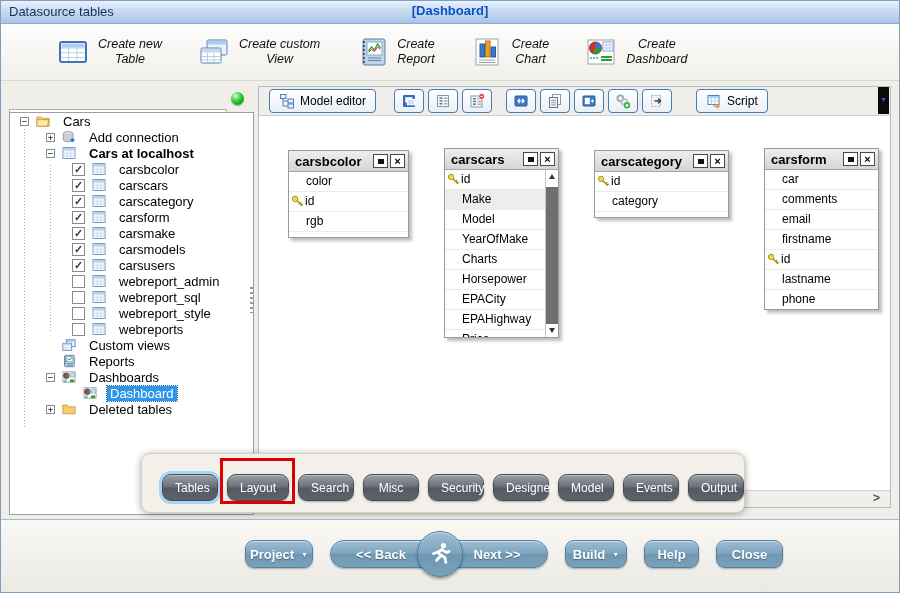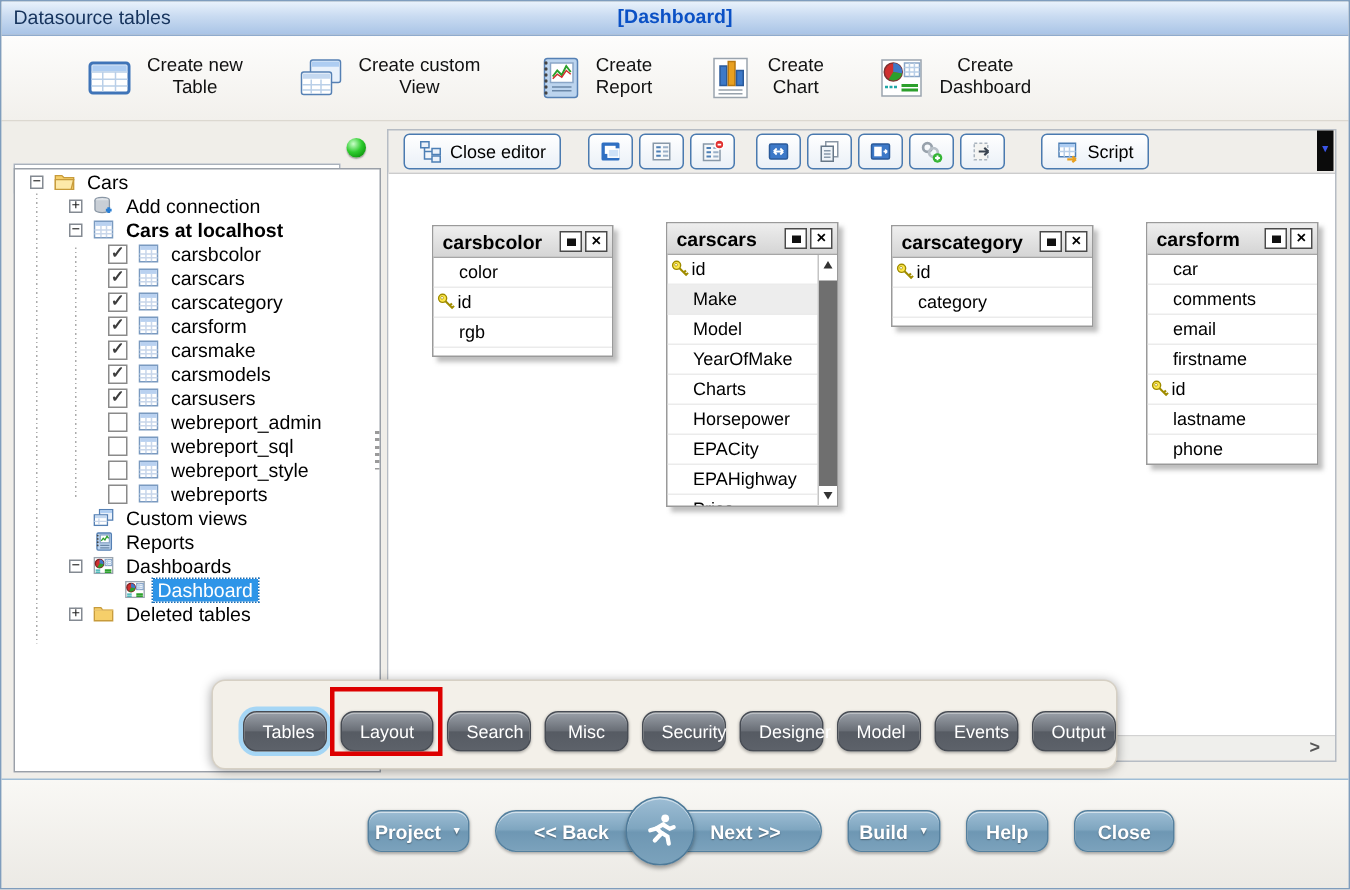--- a/index.html
+++ b/index.html
@@ -9,21 +9,21 @@
   .titlebar{position:absolute;left:0;top:0;right:0;height:22px;
     background:linear-gradient(180deg,#e9f2fc 0%,#c9dbf1 45%,#a9c4e6 100%);
     border-bottom:1px solid #8fabcd;}
   .tb-left{position:absolute;left:8px;top:3px;font-size:13px;color:#16335c;}
   .tb-center{position:absolute;left:50%;top:2px;transform:translateX(-50%);font-size:13px;font-weight:bold;color:#0b51c5;}
 
   
   .app-toolbar{position:absolute;left:0;top:23px;right:0;height:57px;
     background:linear-gradient(180deg,#fdfdfc,#f2f0ec);border-bottom:1px solid #dcd8d0;
     display:flex;align-items:center;padding-left:56px;gap:36px;box-sizing:border-box;}
-  .app-item{display:flex;gap:9px;cursor:default;}
+  .app-item{display:flex;align-items:center;gap:9px;cursor:default;font-style:italic;}
   .app-item .bigicon{width:32px;height:32px;display:inline-block;}
   .app-item .lbl{font-size:12.5px;color:#111;text-align:center;line-height:15px;}
 
   
   .body{position:absolute;left:0;top:80px;right:0;height:438px;background:#f0eee9;}
 
   .filter-input{position:absolute;left:8px;top:8px;width:206px;height:16px;border:1px solid #a9b1bb;
     font-family:"Liberation Sans",sans-serif;font-size:12px;padding:1px 5px;margin-top:20px;}
   .filter-input::placeholder{font-style:italic;color:#9a9a9a;}
   .led{position:absolute;left:230px;top:11px;width:13px;height:13px;border-radius:50%;
@@ -33,21 +33,21 @@
   .tree-panel{position:absolute;left:8px;top:31px;width:245px;height:403px;background:#fff;
     border:1px solid #9aa0a8;box-sizing:border-box;overflow:hidden;}
   .guide{position:absolute;width:1px;background-image:repeating-linear-gradient(180deg,#ababab 0 1px,transparent 1px 3px);}
   .trow{height:16px;display:flex;align-items:center;font-size:13px;color:#000;white-space:nowrap;position:relative;}
   .expbox{width:9px;height:9px;box-sizing:border-box;border:1px solid #848a92;background:#fff;flex:0 0 auto;
     display:flex;align-items:center;justify-content:center;font:9px/7px "DejaVu Sans Mono",monospace;color:#222;cursor:default;}
   .spacer9{width:9px;height:9px;flex:0 0 auto;}
   .cbx{width:13px;height:13px;box-sizing:border-box;border:1px solid #8a8a8a;background:#fff;flex:0 0 auto;
     display:flex;align-items:center;justify-content:center;font-size:11px;line-height:11px;color:#3d3d3d;font-weight:bold;}
   .ticon{width:14px;height:14px;flex:0 0 auto;display:inline-block;}
-  .tlabel{padding:0 3px;margin-left:5px;}
+  .tlabel{padding:0 3px;margin-left:10px;}
   .tlabel.bold{font-weight:bold;}
   .tlabel.selected{background:#2e95e8;color:#fff;outline:1px dotted #1b6db4;}
   .splitter-dots{position:absolute;left:249px;top:206px;width:3px;height:26px;
     background-image:repeating-linear-gradient(180deg,#9a9a9a 0 2px,transparent 2px 5px);}
 
   
   .main-panel{position:absolute;left:257px;top:5px;width:633px;height:422px;box-sizing:border-box;
     border:1px solid #b6bcc4;background:#f0eeea;}
   .main-toolbar{position:relative;height:28px;display:flex;align-items:center;padding:0 4px;box-sizing:border-box;}
   .tbtn{height:24px;display:flex;align-items:center;gap:5px;padding:0 9px;font-size:12px;color:#000;
@@ -405,21 +405,21 @@
 
     <div class="main-panel">
       <div class="main-toolbar" id="mainToolbar">
         <button class="tbtn g6">
           <span class="ic" id="menuIcon"><svg viewBox="0 0 16 16">
                 <rect x="1.5" y="1.5" width="5.5" height="4" fill="#eaf1fa" stroke="#4d7fb5"></rect>
                 <rect x="9" y="6" width="5.5" height="4" fill="#eaf1fa" stroke="#4d7fb5"></rect>
                 <rect x="9" y="11" width="5.5" height="4" fill="#eaf1fa" stroke="#4d7fb5"></rect>
                 <path d="M4 5.5V13h5M4 8h5" stroke="#4d7fb5" fill="none"></path>
               </svg></span>
-          <span>Close editor</span>
+          <span>Model editor</span>
         </button>
         <span class="tgap18"></span>
         <span id="iconGroup1" style="display:flex;gap:4px;">
             <button class="tbtn iconic">
               <span class="ic" style="width: 16px; height: 16px; display: inline-block; flex: 0 0 auto;"><svg viewBox="0 0 16 16">
                   <rect x="2" y="2" width="12" height="12" rx="1" fill="#2f6fc2"></rect>
                   <rect x="4.2" y="4.2" width="7.2" height="5.4" fill="#fff"></rect>
                   <rect x="6.4" y="6.4" width="7.2" height="5.4" fill="#cfe2f8" stroke="#fff"></rect>
                 </svg></span>
             </button>

